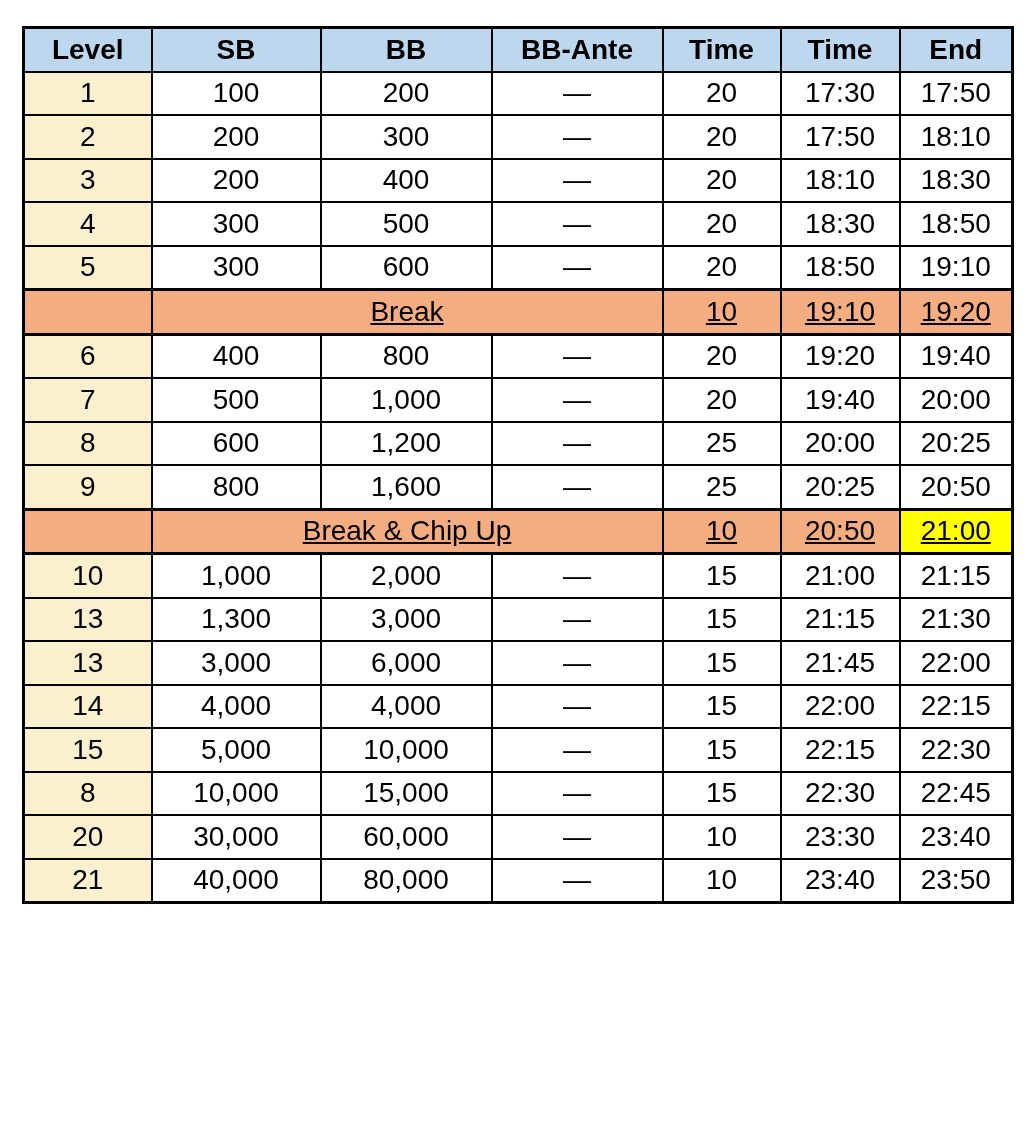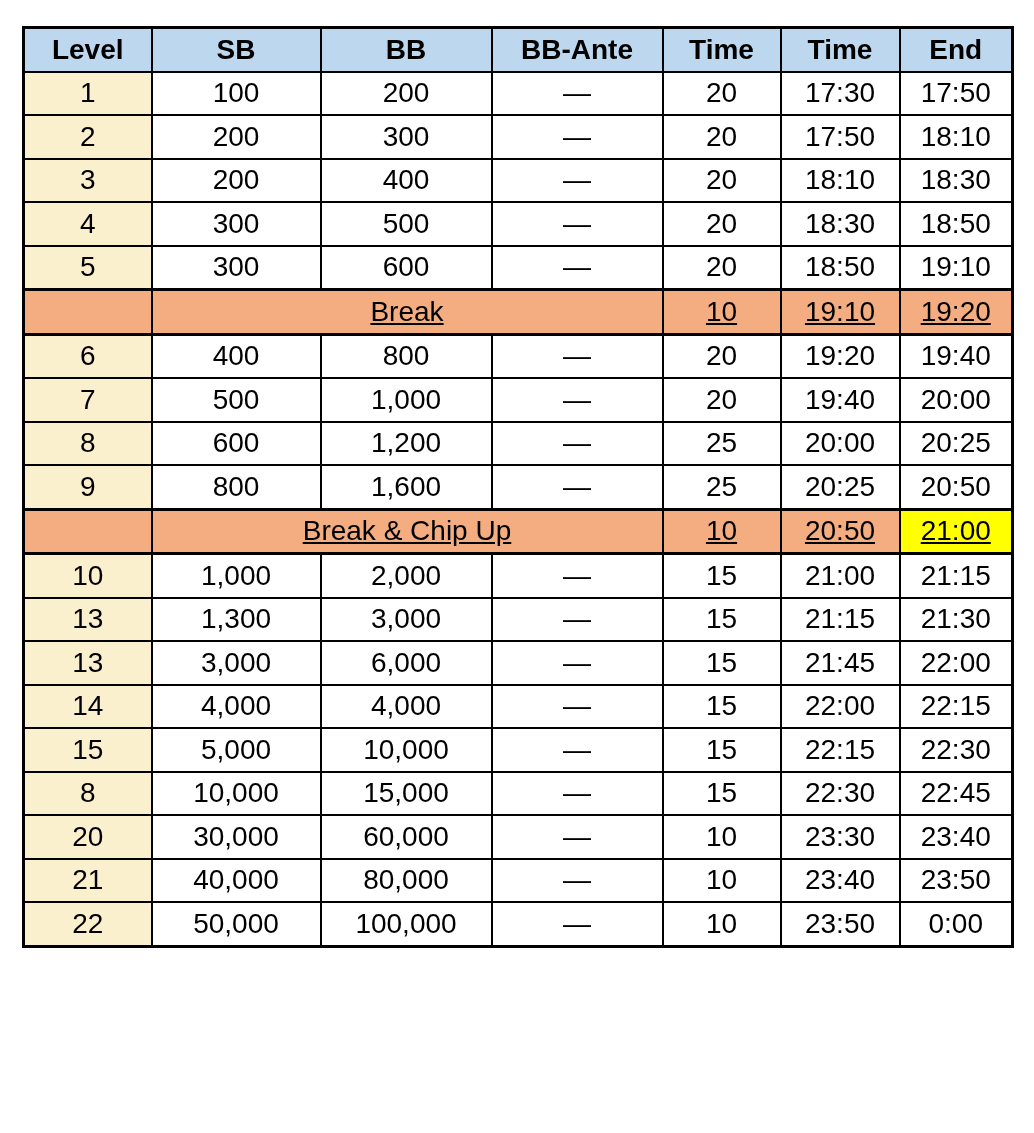--- a/index.html
+++ b/index.html
@@ -240,24 +240,15 @@
         </tr>
         <tr>
           <td class="level-col">21</td>
           <td>40,000</td>
           <td>80,000</td>
           <td>—</td>
           <td>10</td>
           <td>23:40</td>
           <td>23:50</td>
         </tr>
-        <tr>
-          <td class="level-col">22</td>
-          <td>50,000</td>
-          <td>100,000</td>
-          <td>—</td>
-          <td>10</td>
-          <td>23:50</td>
-          <td>0:00</td>
-        </tr>
       </tbody>
   </table>
 </div>
 
 </body></html>

